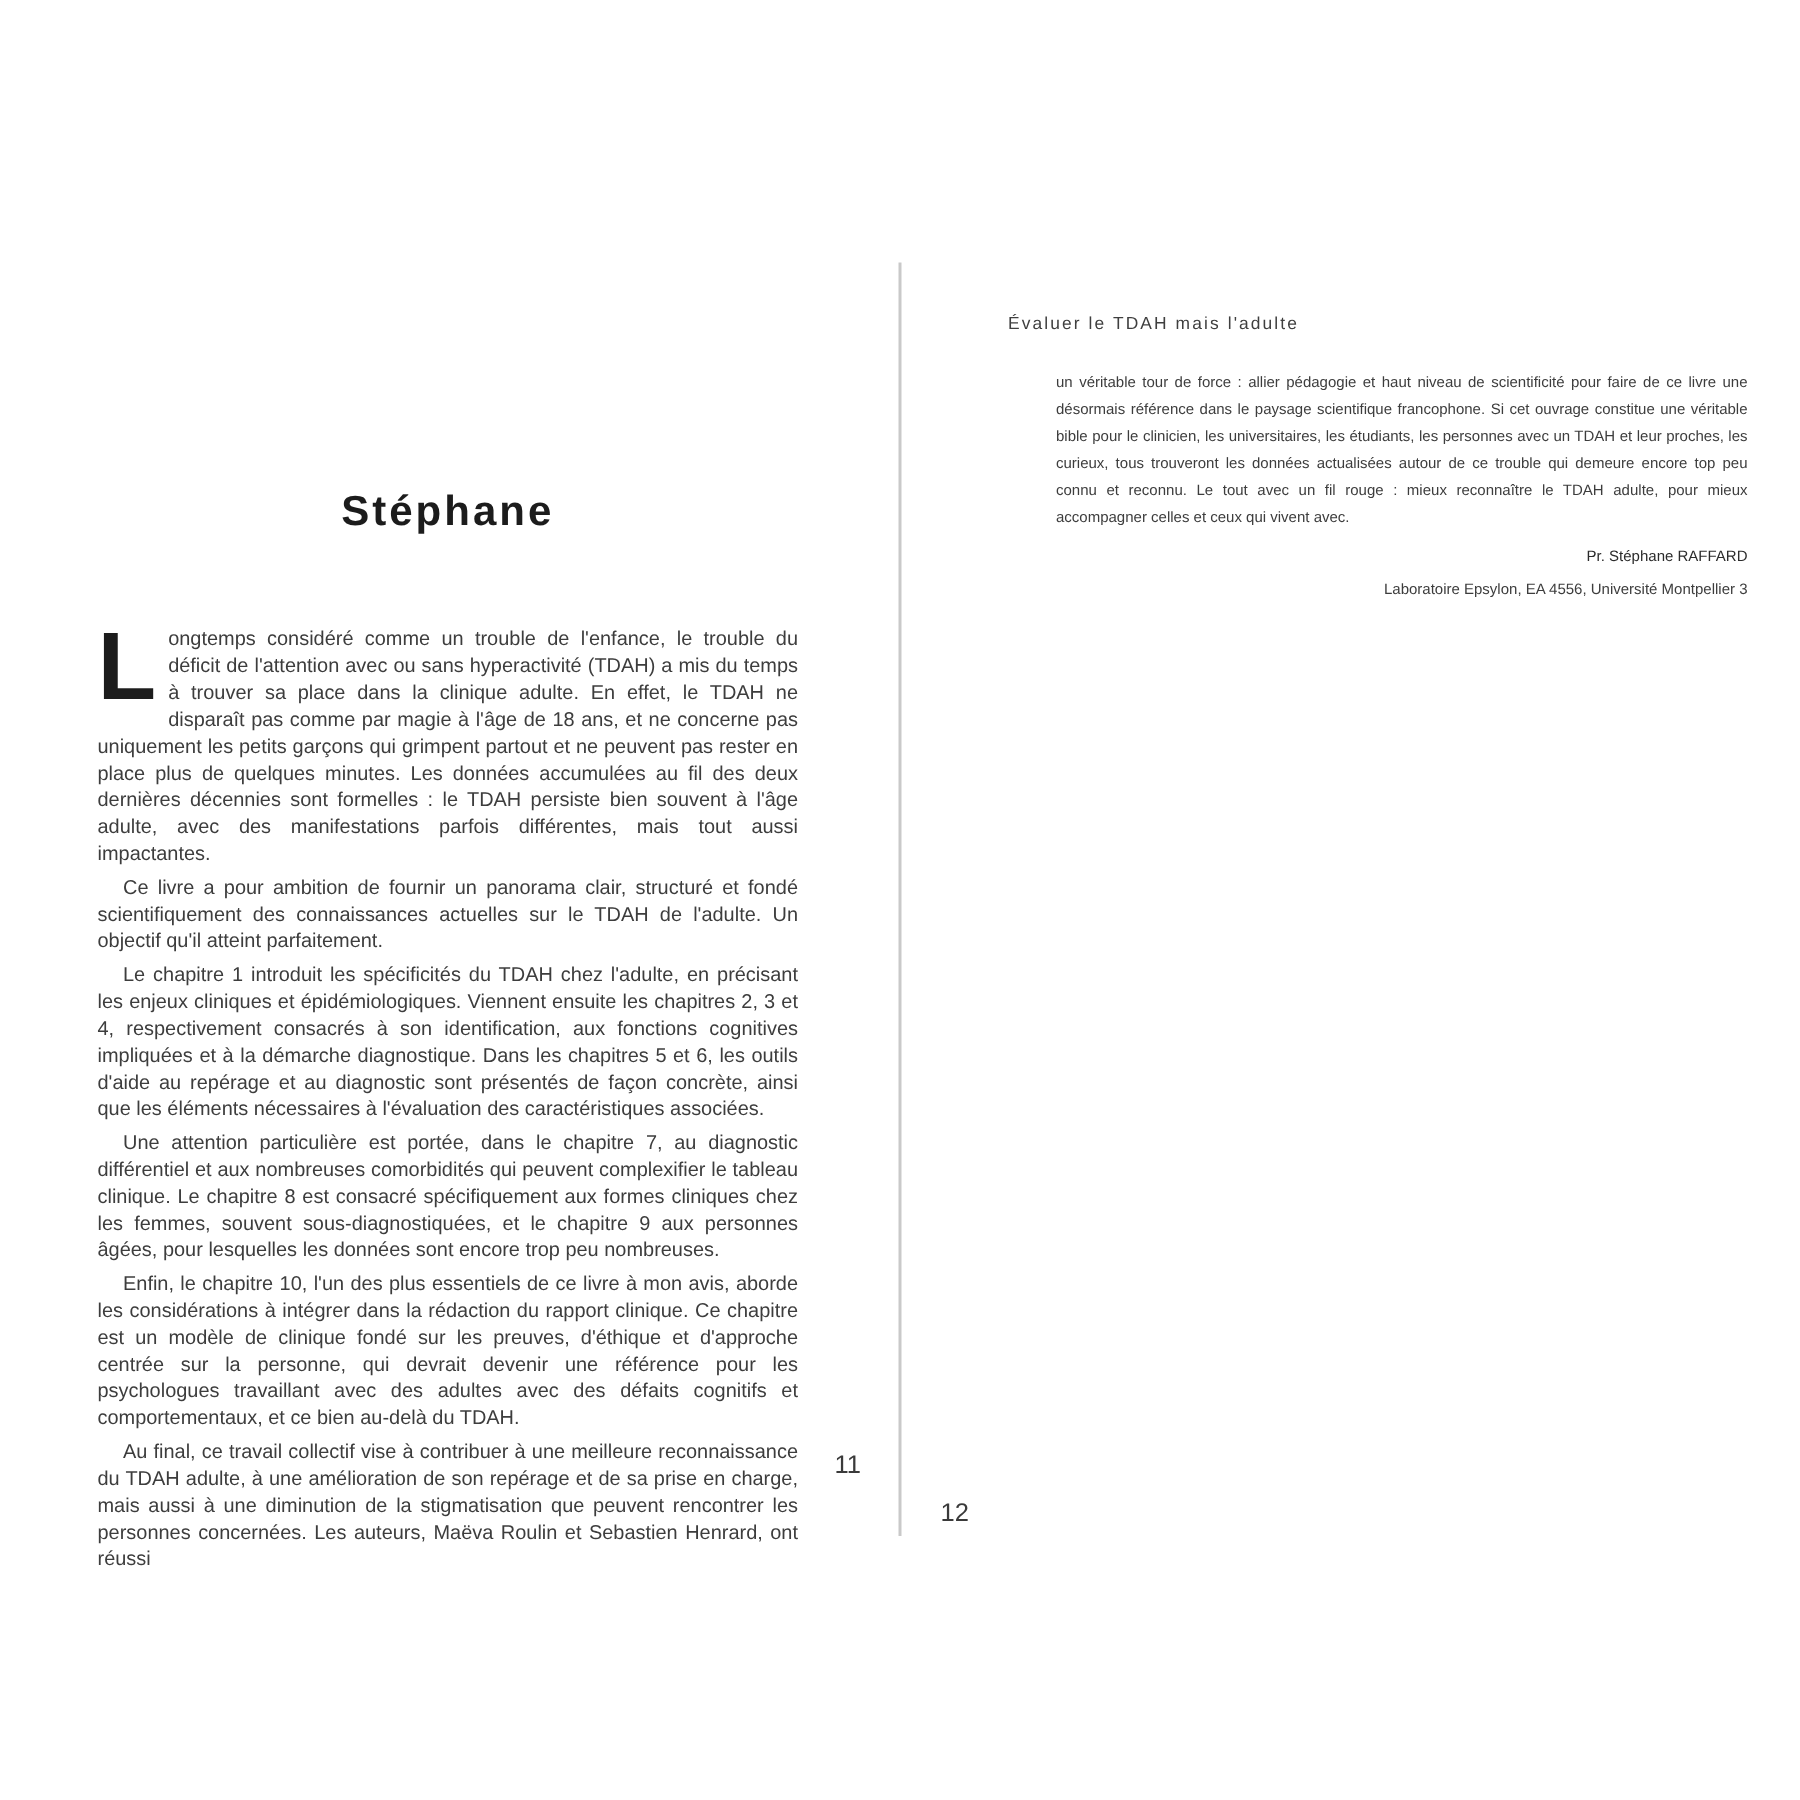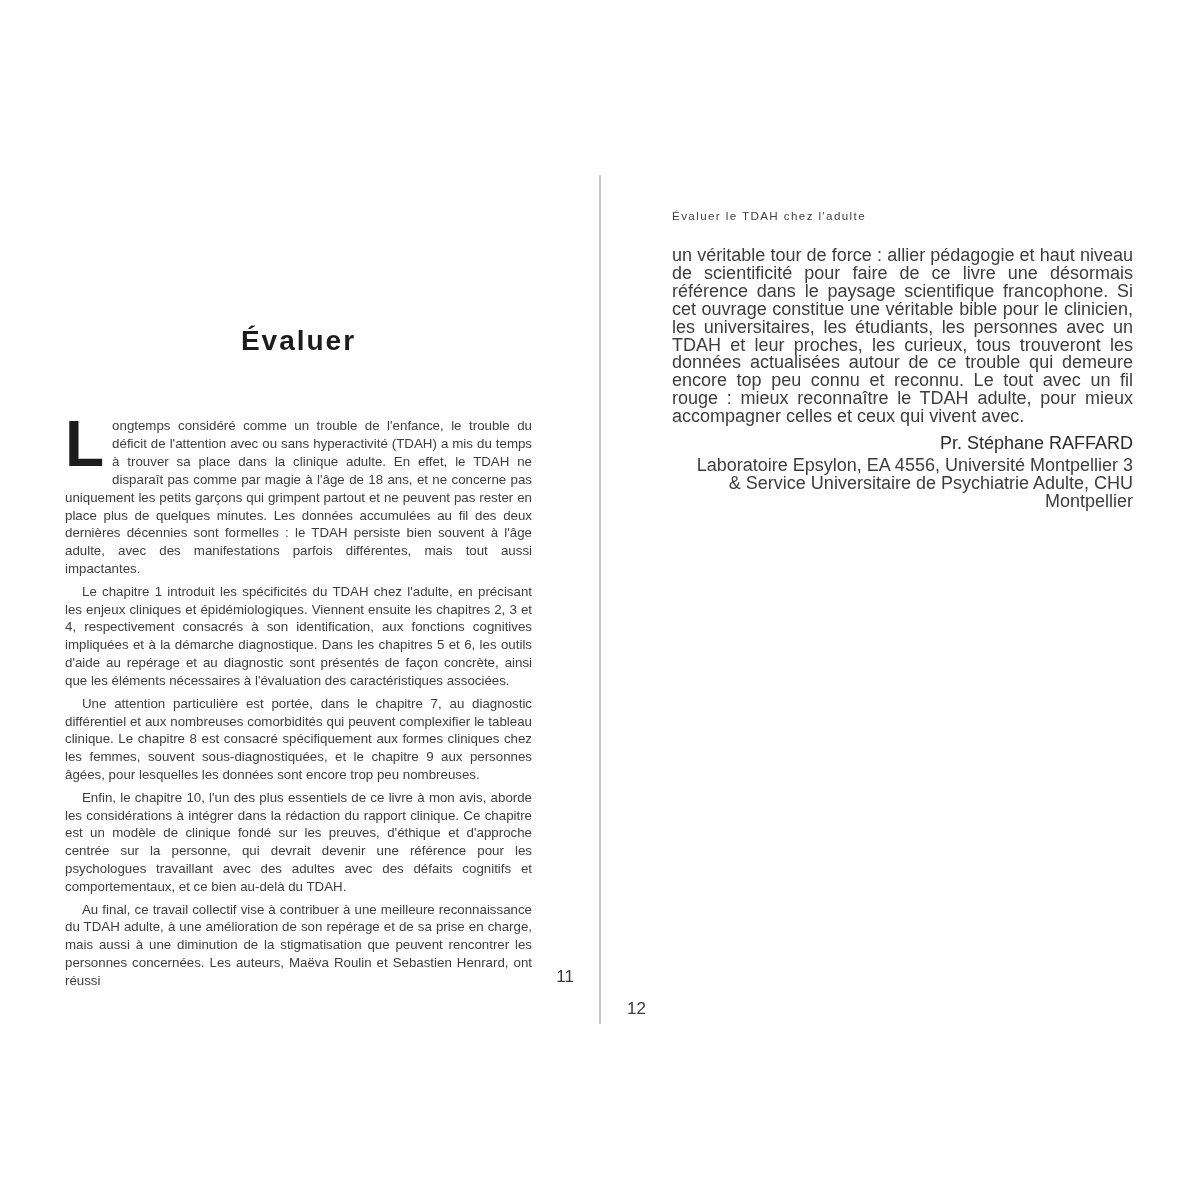--- a/index.html
+++ b/index.html
@@ -70,24 +70,24 @@
   .running-header {
     position: absolute;
     left: 672px;
     top: 209px;
     font-size: 11.6px;
     letter-spacing: 1.4px;
     color: #3f3f3f;
   }
   .right-column {
     position: absolute;
-    left: 672px;
+    left: 704px;
     top: 247px;
     width: 461px;
-    font-size: 18px;
+    font-size: 10px;
     line-height: 17.9px;
     color: #3d3d3d;
   }
   .right-column p {
     margin: 0;
     text-align: justify;
   }
   .signature {
     margin-top: 9px;
     text-align: right;
@@ -119,35 +119,35 @@
   }
 </style>
 </head>
 <body>
 
 <div class="spread">
 
   <div class="divider"></div>
 
   <div class="left-column">
-    <h1 class="preface-title">Évaluer</h1>
+    <h1 class="preface-title">Stéphane</h1>
     <div class="paragraphs">
         <p><span class="dropcap">L</span>ongtemps considéré comme un trouble de l'enfance, le trouble du déficit de l'attention avec ou sans hyperactivité (TDAH) a mis du temps à trouver sa place dans la clinique adulte. En effet, le TDAH ne disparaît pas comme par magie à l'âge de 18 ans, et ne concerne pas uniquement les petits garçons qui grimpent partout et ne peuvent pas rester en place plus de quelques minutes. Les données accumulées au fil des deux dernières décennies sont formelles : le TDAH persiste bien souvent à l'âge adulte, avec des manifestations parfois différentes, mais tout aussi impactantes.</p>
+        <p>Ce livre a pour ambition de fournir un panorama clair, structuré et fondé scientifiquement des connaissances actuelles sur le TDAH de l'adulte. Un objectif qu'il atteint parfaitement.</p>
         <p>Le chapitre 1 introduit les spécificités du TDAH chez l'adulte, en précisant les enjeux cliniques et épidémiologiques. Viennent ensuite les chapitres 2, 3 et 4, respectivement consacrés à son identification, aux fonctions cognitives impliquées et à la démarche diagnostique. Dans les chapitres 5 et 6, les outils d'aide au repérage et au diagnostic sont présentés de façon concrète, ainsi que les éléments nécessaires à l'évaluation des caractéristiques associées.</p>
         <p>Une attention particulière est portée, dans le chapitre 7, au diagnostic différentiel et aux nombreuses comorbidités qui peuvent complexifier le tableau clinique. Le chapitre 8 est consacré spécifiquement aux formes cliniques chez les femmes, souvent sous-diagnostiquées, et le chapitre 9 aux personnes âgées, pour lesquelles les données sont encore trop peu nombreuses.</p>
         <p>Enfin, le chapitre 10, l'un des plus essentiels de ce livre à mon avis, aborde les considérations à intégrer dans la rédaction du rapport clinique. Ce chapitre est un modèle de clinique fondé sur les preuves, d'éthique et d'approche centrée sur la personne, qui devrait devenir une référence pour les psychologues travaillant avec des adultes avec des défaits cognitifs et comportementaux, et ce bien au-delà du TDAH.</p>
         <p>Au final, ce travail collectif vise à contribuer à une meilleure reconnaissance du TDAH adulte, à une amélioration de son repérage et de sa prise en charge, mais aussi à une diminution de la stigmatisation que peuvent rencontrer les personnes concernées. Les auteurs, Maëva Roulin et Sebastien Henrard, ont réussi</p>
       </div>
   </div>
   <div class="page-number left">11</div>
 
-  <div class="running-header">Évaluer le TDAH chez l'adulte</div>
+  <div class="running-header">Évaluer le TDAH mais l'adulte</div>
   <div class="right-column">
     <p>un véritable tour de force : allier pédagogie et haut niveau de scientificité pour faire de ce livre une désormais référence dans le paysage scientifique francophone. Si cet ouvrage constitue une véritable bible pour le clinicien, les universitaires, les étudiants, les personnes avec un TDAH et leur proches, les curieux, tous trouveront les données actualisées autour de ce trouble qui demeure encore top peu connu et reconnu. Le tout avec un fil rouge : mieux reconnaître le TDAH adulte, pour mieux accompagner celles et ceux qui vivent avec.</p>
     <div class="signature">
       <div class="sig-name">Pr. Stéphane RAFFARD</div>
       <div class="sig-aff">Laboratoire Epsylon, EA 4556, Université Montpellier 3</div>
-      <div class="sig-aff">&amp; Service Universitaire de Psychiatrie Adulte, CHU Montpellier</div>
     </div>
   </div>
   <div class="page-number right">12</div>
 
 </div>
 
 </body></html>

